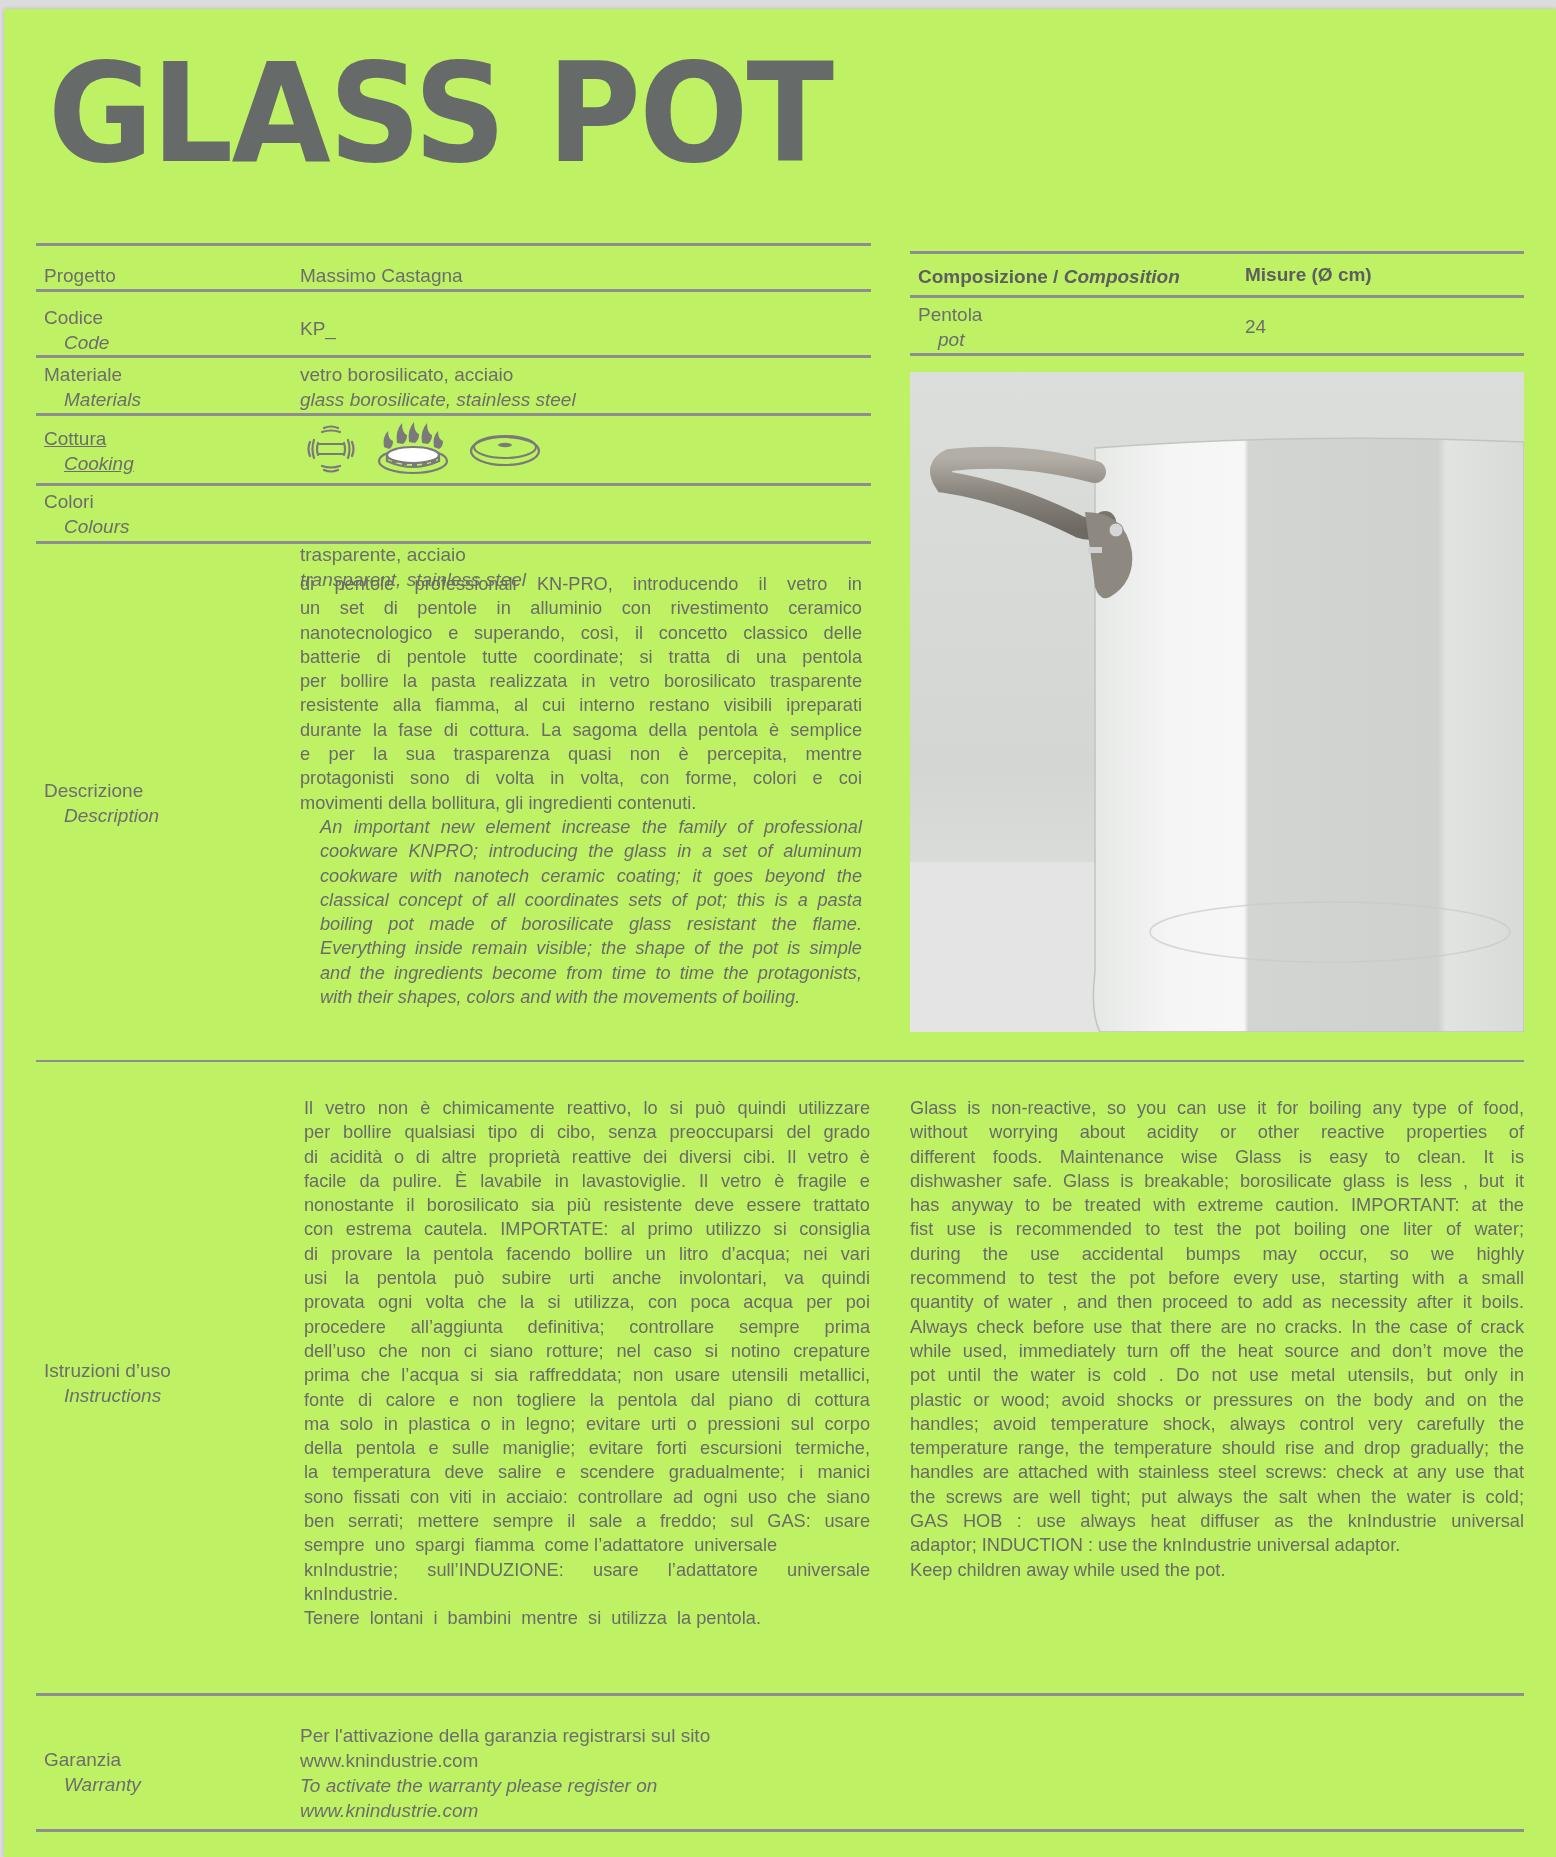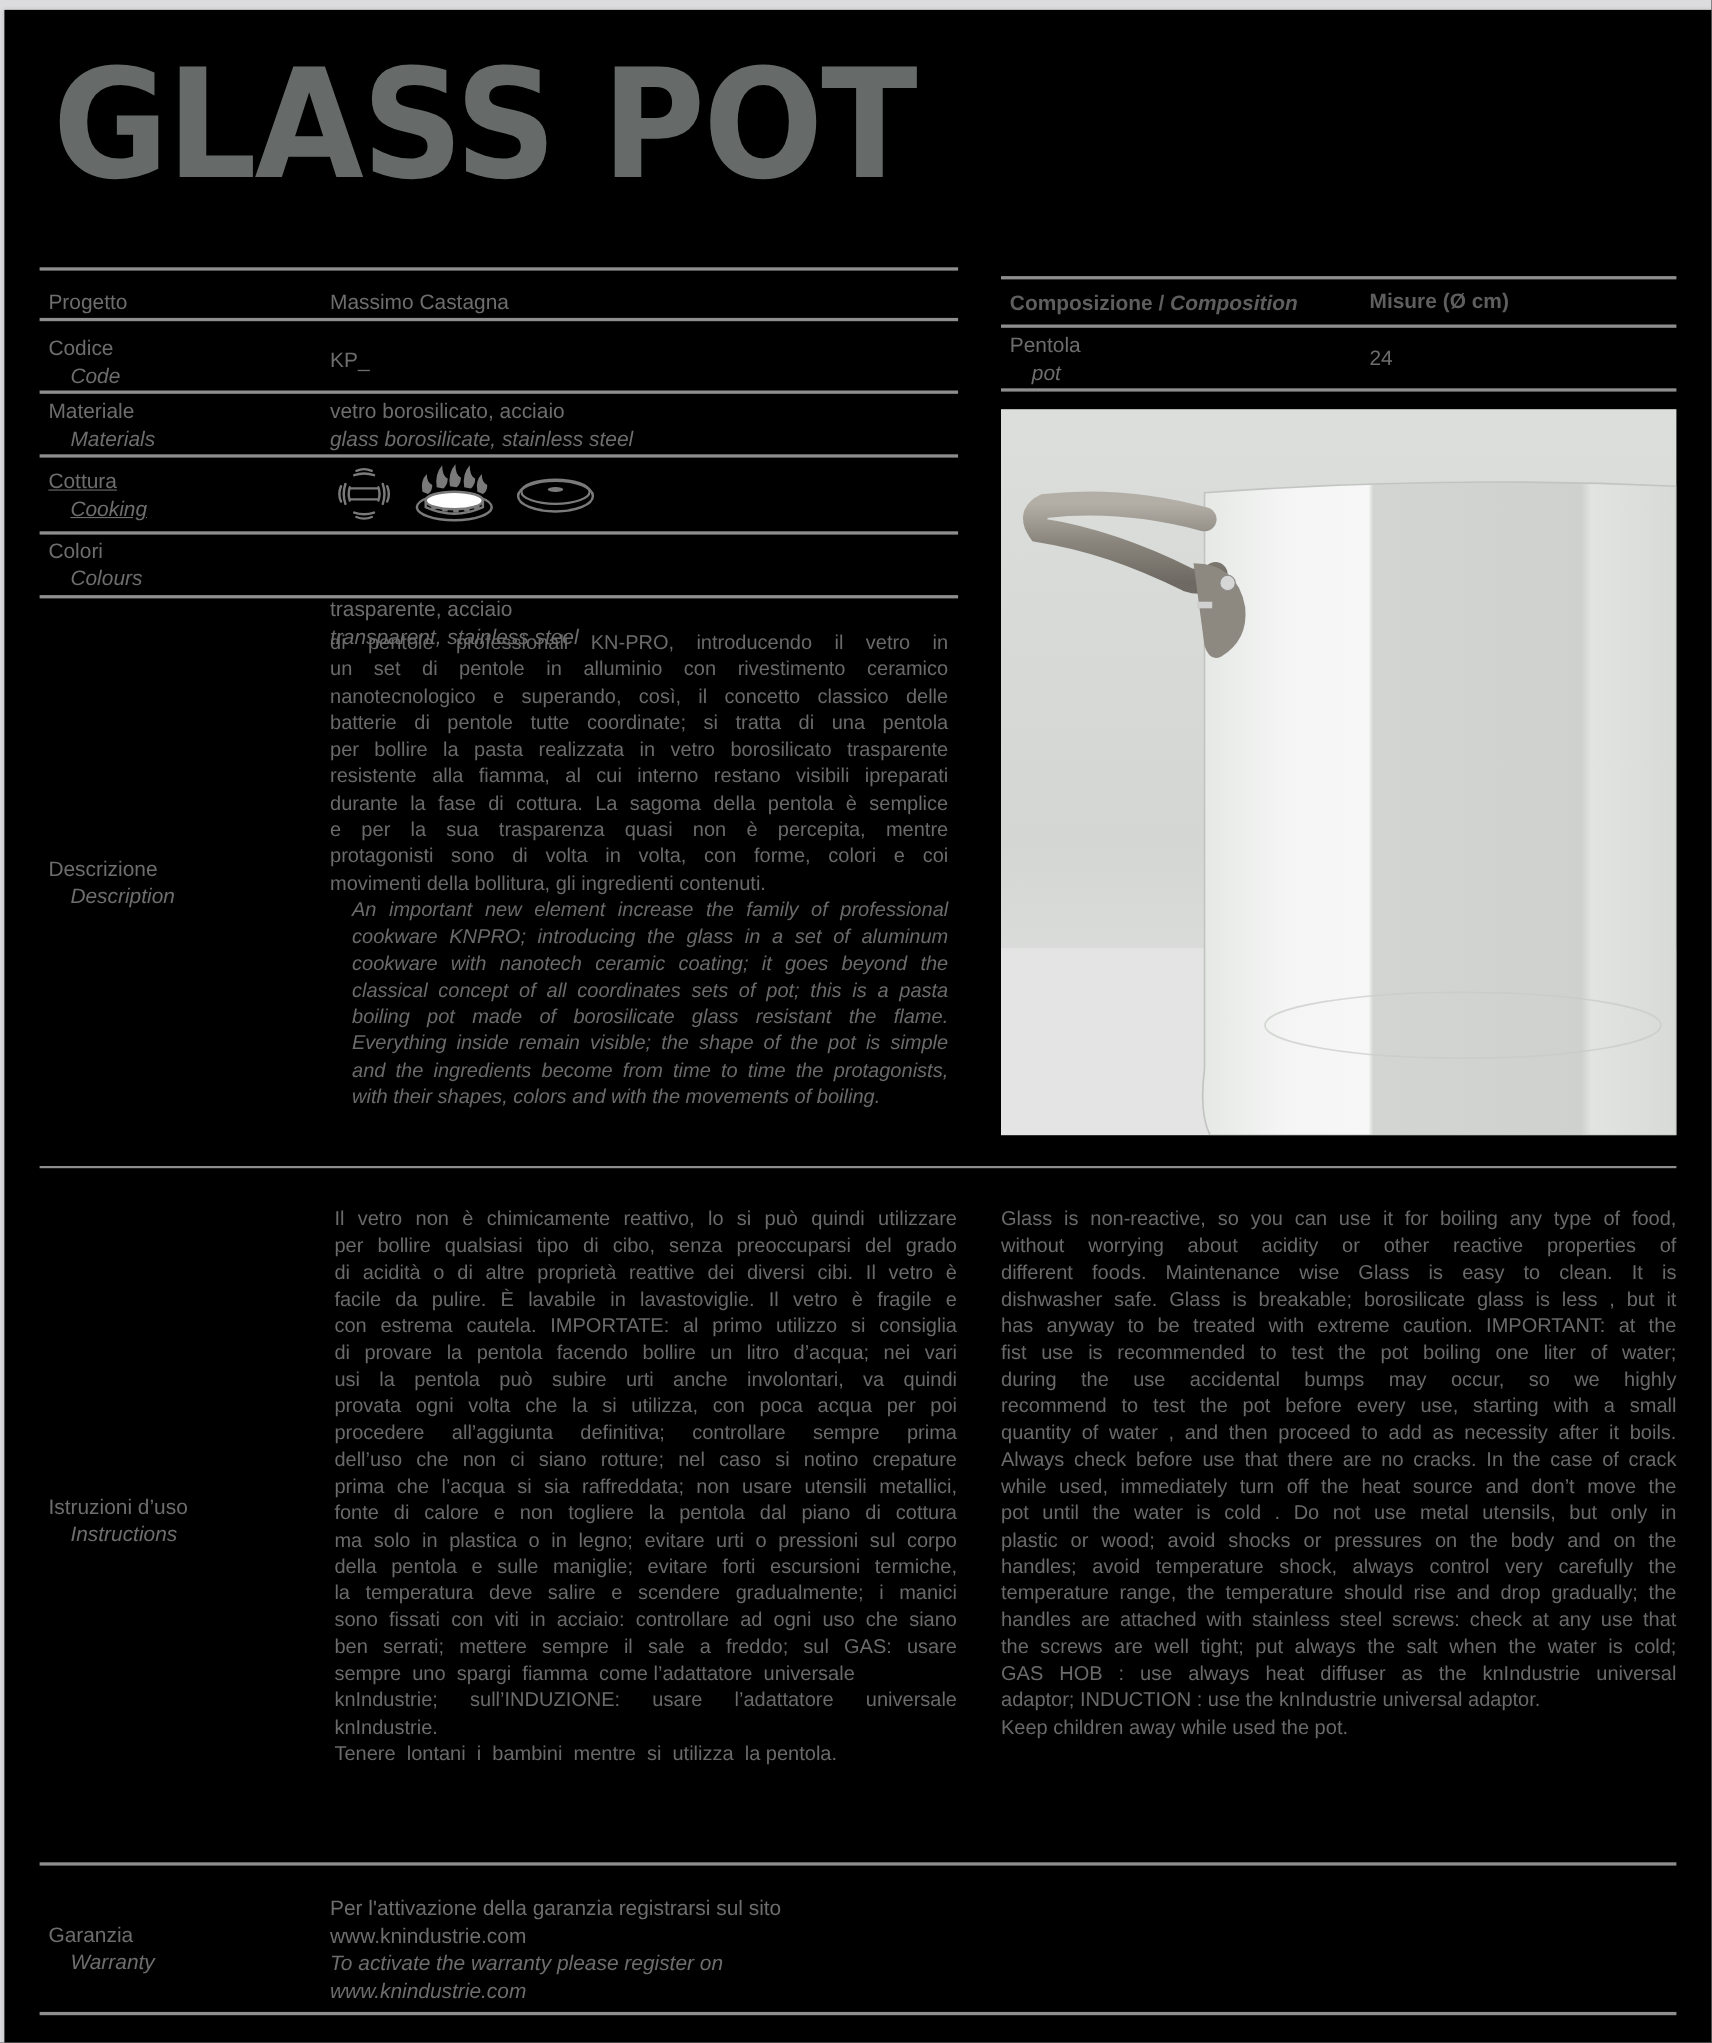--- a/index.html
+++ b/index.html
@@ -6,21 +6,21 @@
     body {
       width: 1556px; height: 1857px;
       background: #dcdcde;
       font-family: "Liberation Sans", sans-serif;
       color: #6b6b6b;
       position: relative;
       overflow: hidden;
     }
     .page {
       position: absolute; left: 4px; top: 9px; width: 1552px; height: 1848px;
-      background: #000000;
+      background: #bef264;
       box-shadow: 0 0 4px rgba(0,0,0,0.15);
     }
     .title {
       position: absolute; left: 44px; top: 36px;
       font-family: "DejaVu Sans", sans-serif;
       font-weight: bold;
       font-size: 138px; letter-spacing: -2px;
       color: #666b6a;
       line-height: 1;
       transform: scaleX(0.93); transform-origin: left top;
@@ -204,20 +204,21 @@
 
   <div class="lbl" style="left:40px; top:1349px;">
     <span>Istruzioni d’uso</span><br>
     <i>Instructions</i>
   </div>
   <div class="para" style="left:300px; top:1087px; width:566px;">
     <span class="line">Il vetro non è chimicamente reattivo, lo si può quindi utilizzare</span>
     <span class="line">per bollire qualsiasi tipo di cibo, senza preoccuparsi del grado</span>
     <span class="line">di acidità o di altre proprietà reattive dei diversi cibi. Il vetro è</span>
     <span class="line">facile da pulire. È lavabile in lavastoviglie. Il vetro è fragile e</span>
+    <span class="line">nonostante il borosilicato sia più resistente deve essere trattato</span>
     <span class="line">con estrema cautela. IMPORTATE: al primo utilizzo si consiglia</span>
     <span class="line">di provare la pentola facendo bollire un litro d’acqua; nei vari</span>
     <span class="line">usi la pentola può subire urti anche involontari, va quindi</span>
     <span class="line">provata ogni volta che la si utilizza, con poca acqua per poi</span>
     <span class="line">procedere all’aggiunta definitiva; controllare sempre prima</span>
     <span class="line">dell’uso che non ci siano rotture; nel caso si notino crepature</span>
     <span class="line">prima che l’acqua si sia raffreddata; non usare utensili metallici,</span>
     <span class="line">fonte di calore e non togliere la pentola dal piano di cottura</span>
     <span class="line">ma solo in plastica o in legno; evitare urti o pressioni sul corpo</span>
     <span class="line">della pentola e sulle maniglie; evitare forti escursioni termiche,</span>

